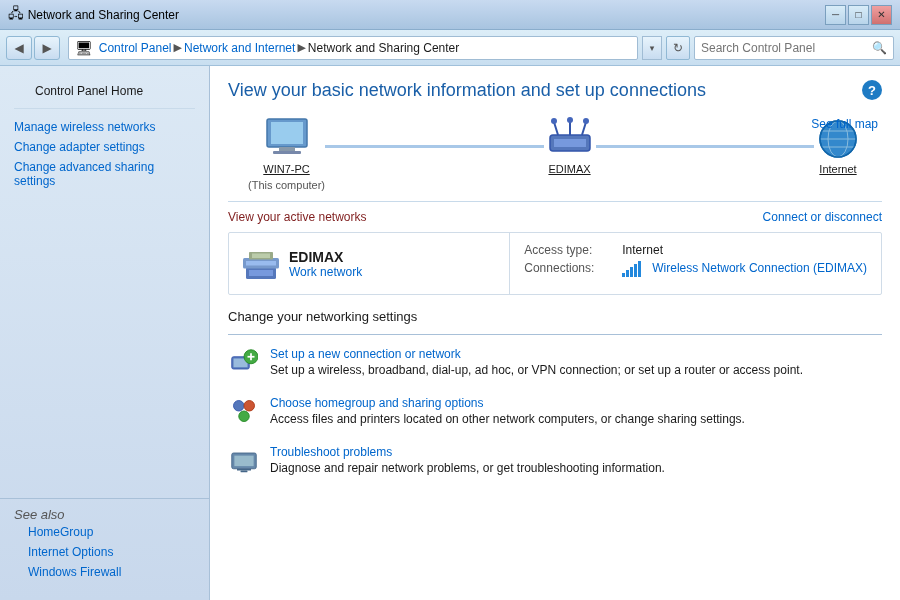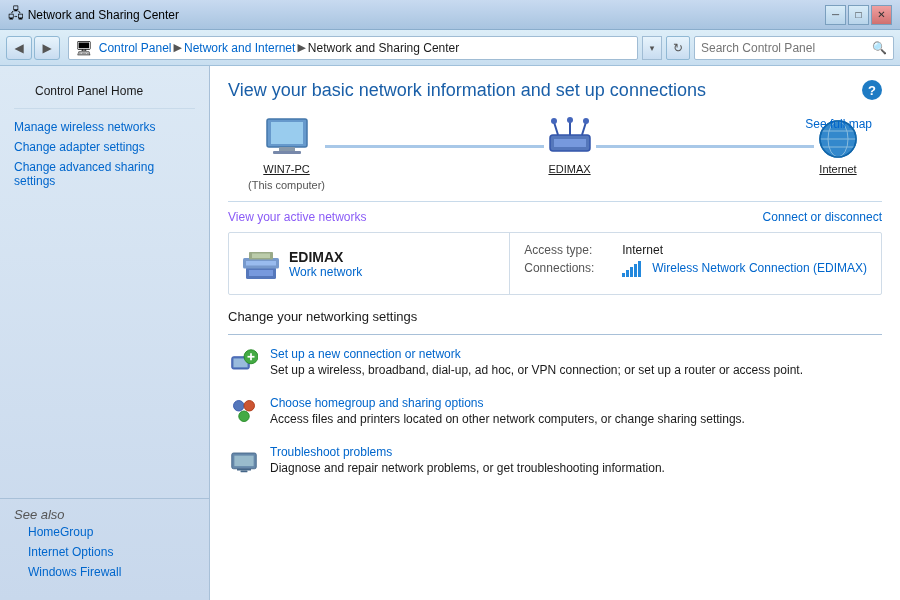--- a/index.html
+++ b/index.html
@@ -257,38 +257,38 @@
       text-decoration: none;
     }
 
     .network-diagram-wrapper {
       position: relative;
       margin-bottom: 8px;
     }
     .see-full-map-pos {
       position: absolute;
       top: 0;
-      right: 10px;
+      right: 4px;
     }
 
     .section-divider {
       border: none;
       border-top: 1px solid #c8daea;
       margin: 8px 0;
     }
 
     .active-networks-header {
       display: flex;
       justify-content: space-between;
       align-items: center;
       margin-bottom: 8px;
     }
     .active-networks-title {
       font-size: 12px;
-      color: #8b5cf6;
+      color: #7f1d1d;
     }
     .connect-disconnect {
       color: #0066cc;
       cursor: pointer;
       font-size: 12px;
       text-decoration: none;
     }
 
     
     .active-network-box {

